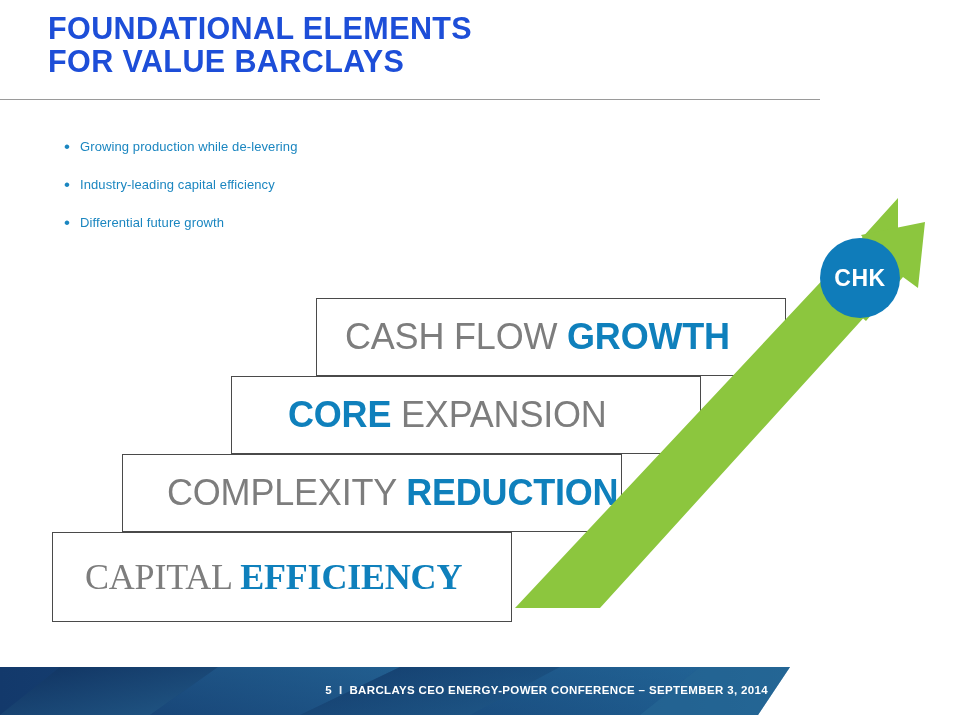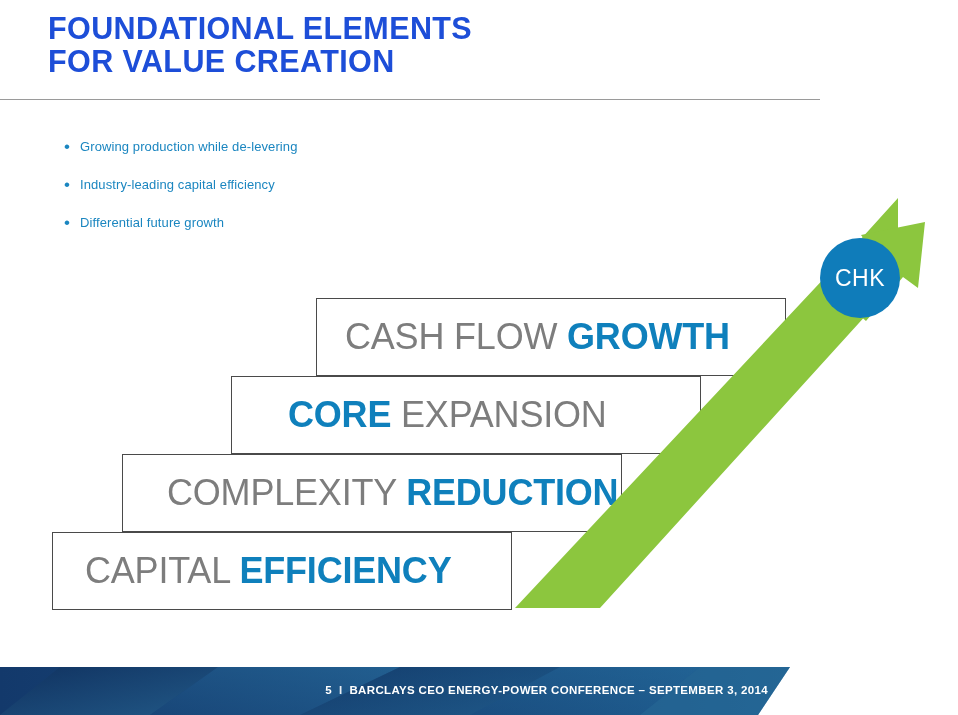--- a/index.html
+++ b/index.html
@@ -116,21 +116,21 @@
   
   #step-1 { left: 316px; top: 298px; width: 470px; height: 78px; }
   #step-1 .step-label { padding-left: 28px; }
 
   #step-2 { left: 231px; top: 376px; width: 470px; height: 78px; }
   #step-2 .step-label { padding-left: 56px; }
 
   #step-3 { left: 122px; top: 454px; width: 500px; height: 78px; padding-left: 24px; }
   #step-3 .step-label { padding-left: 20px; }
 
-  #step-4 { left: 52px; top: 532px; width: 460px; height: 78px; }
+  #step-4 { left: 52px; top: 532px; width: 460px; height: 90px; font-family: Liberation Serif, serif; }
   #step-4 .step-label { padding-left: 32px; }
 
   
   #arrow-svg {
     position: absolute;
     left: 0;
     top: 0;
     width: 958px;
     height: 660px;
   }
@@ -144,21 +144,21 @@
     height: 80px;
     border-radius: 50%;
     background: #0f7cba;
     display: flex;
     align-items: center;
     justify-content: center;
   }
   #chk-badge .chk-text {
     color: #ffffff;
     font-size: 23px;
-    font-weight: normal;
+    font-weight: bold;
     letter-spacing: 0.5px;
     line-height: 1;
   }
 
   
   #footer {
     position: absolute;
     left: 0;
     bottom: 0;
     width: 958px;
@@ -204,21 +204,21 @@
   }
   #logo-svg { width: 132px; height: 62px; display: block; }
 </style>
 </head>
 <body>
 
 <div id="slide">
 
   <div id="title-block">
     <span class="title-line">FOUNDATIONAL ELEMENTS</span>
-    <span class="title-line">FOR VALUE CREATION</span>
+    <span class="title-line">FOR VALUE BARCLAYS</span>
   </div>
 
   <div id="title-rule"></div>
 
   <div id="bullets">
     <div class="bullet-row">
       <span class="bullet-dot">•</span>
       <span class="bullet-text">Growing production while de-levering</span>
     </div>
     <div class="bullet-row">

